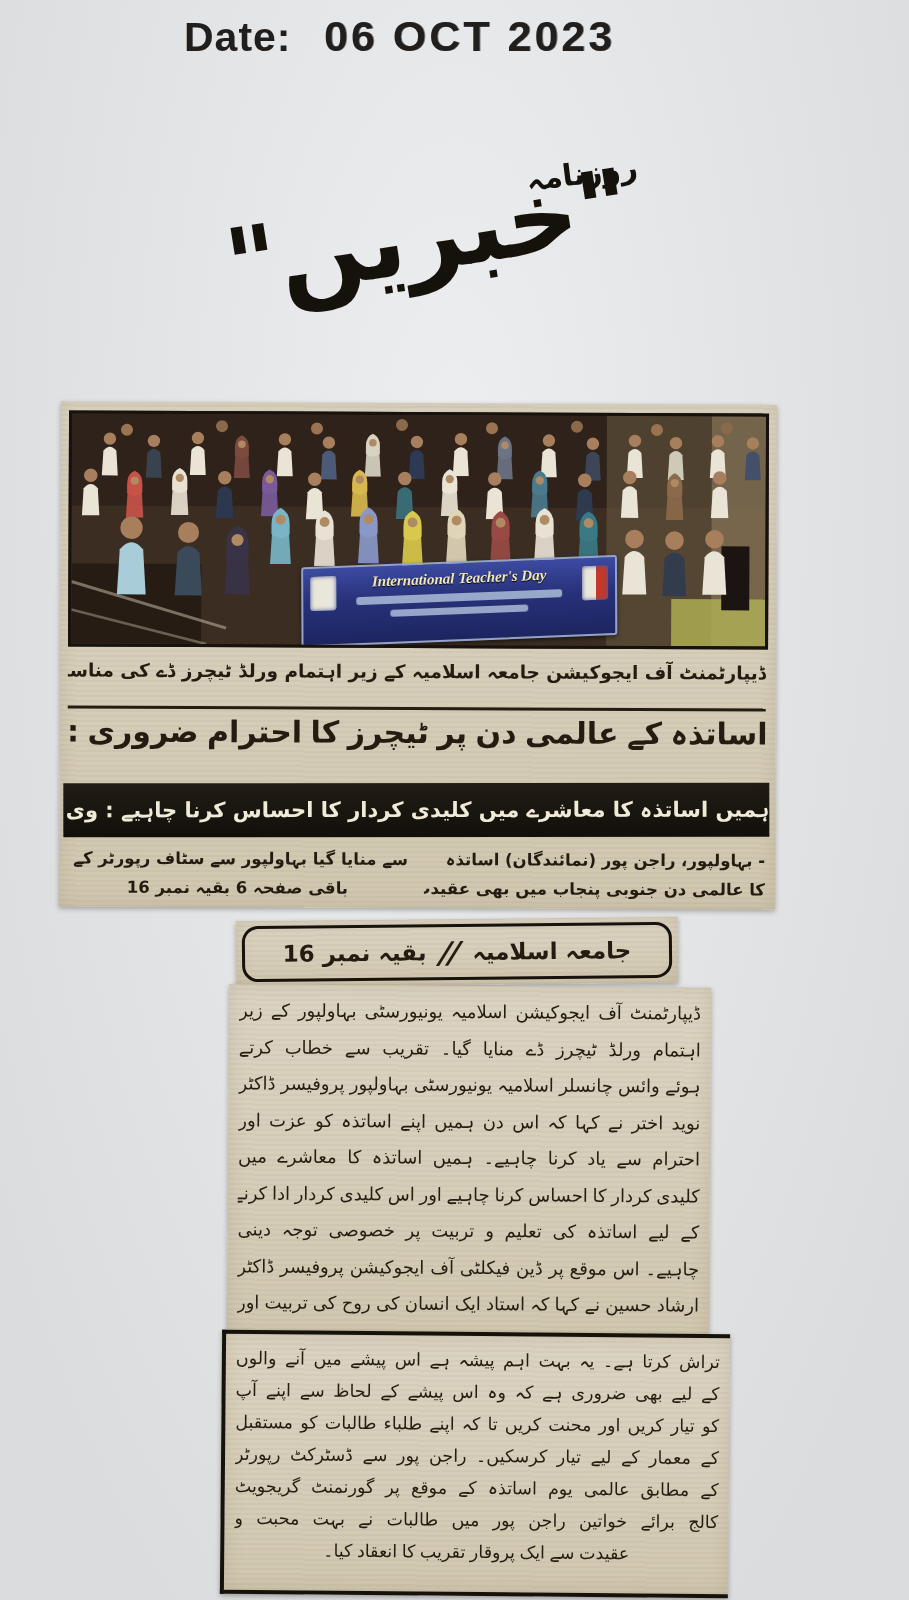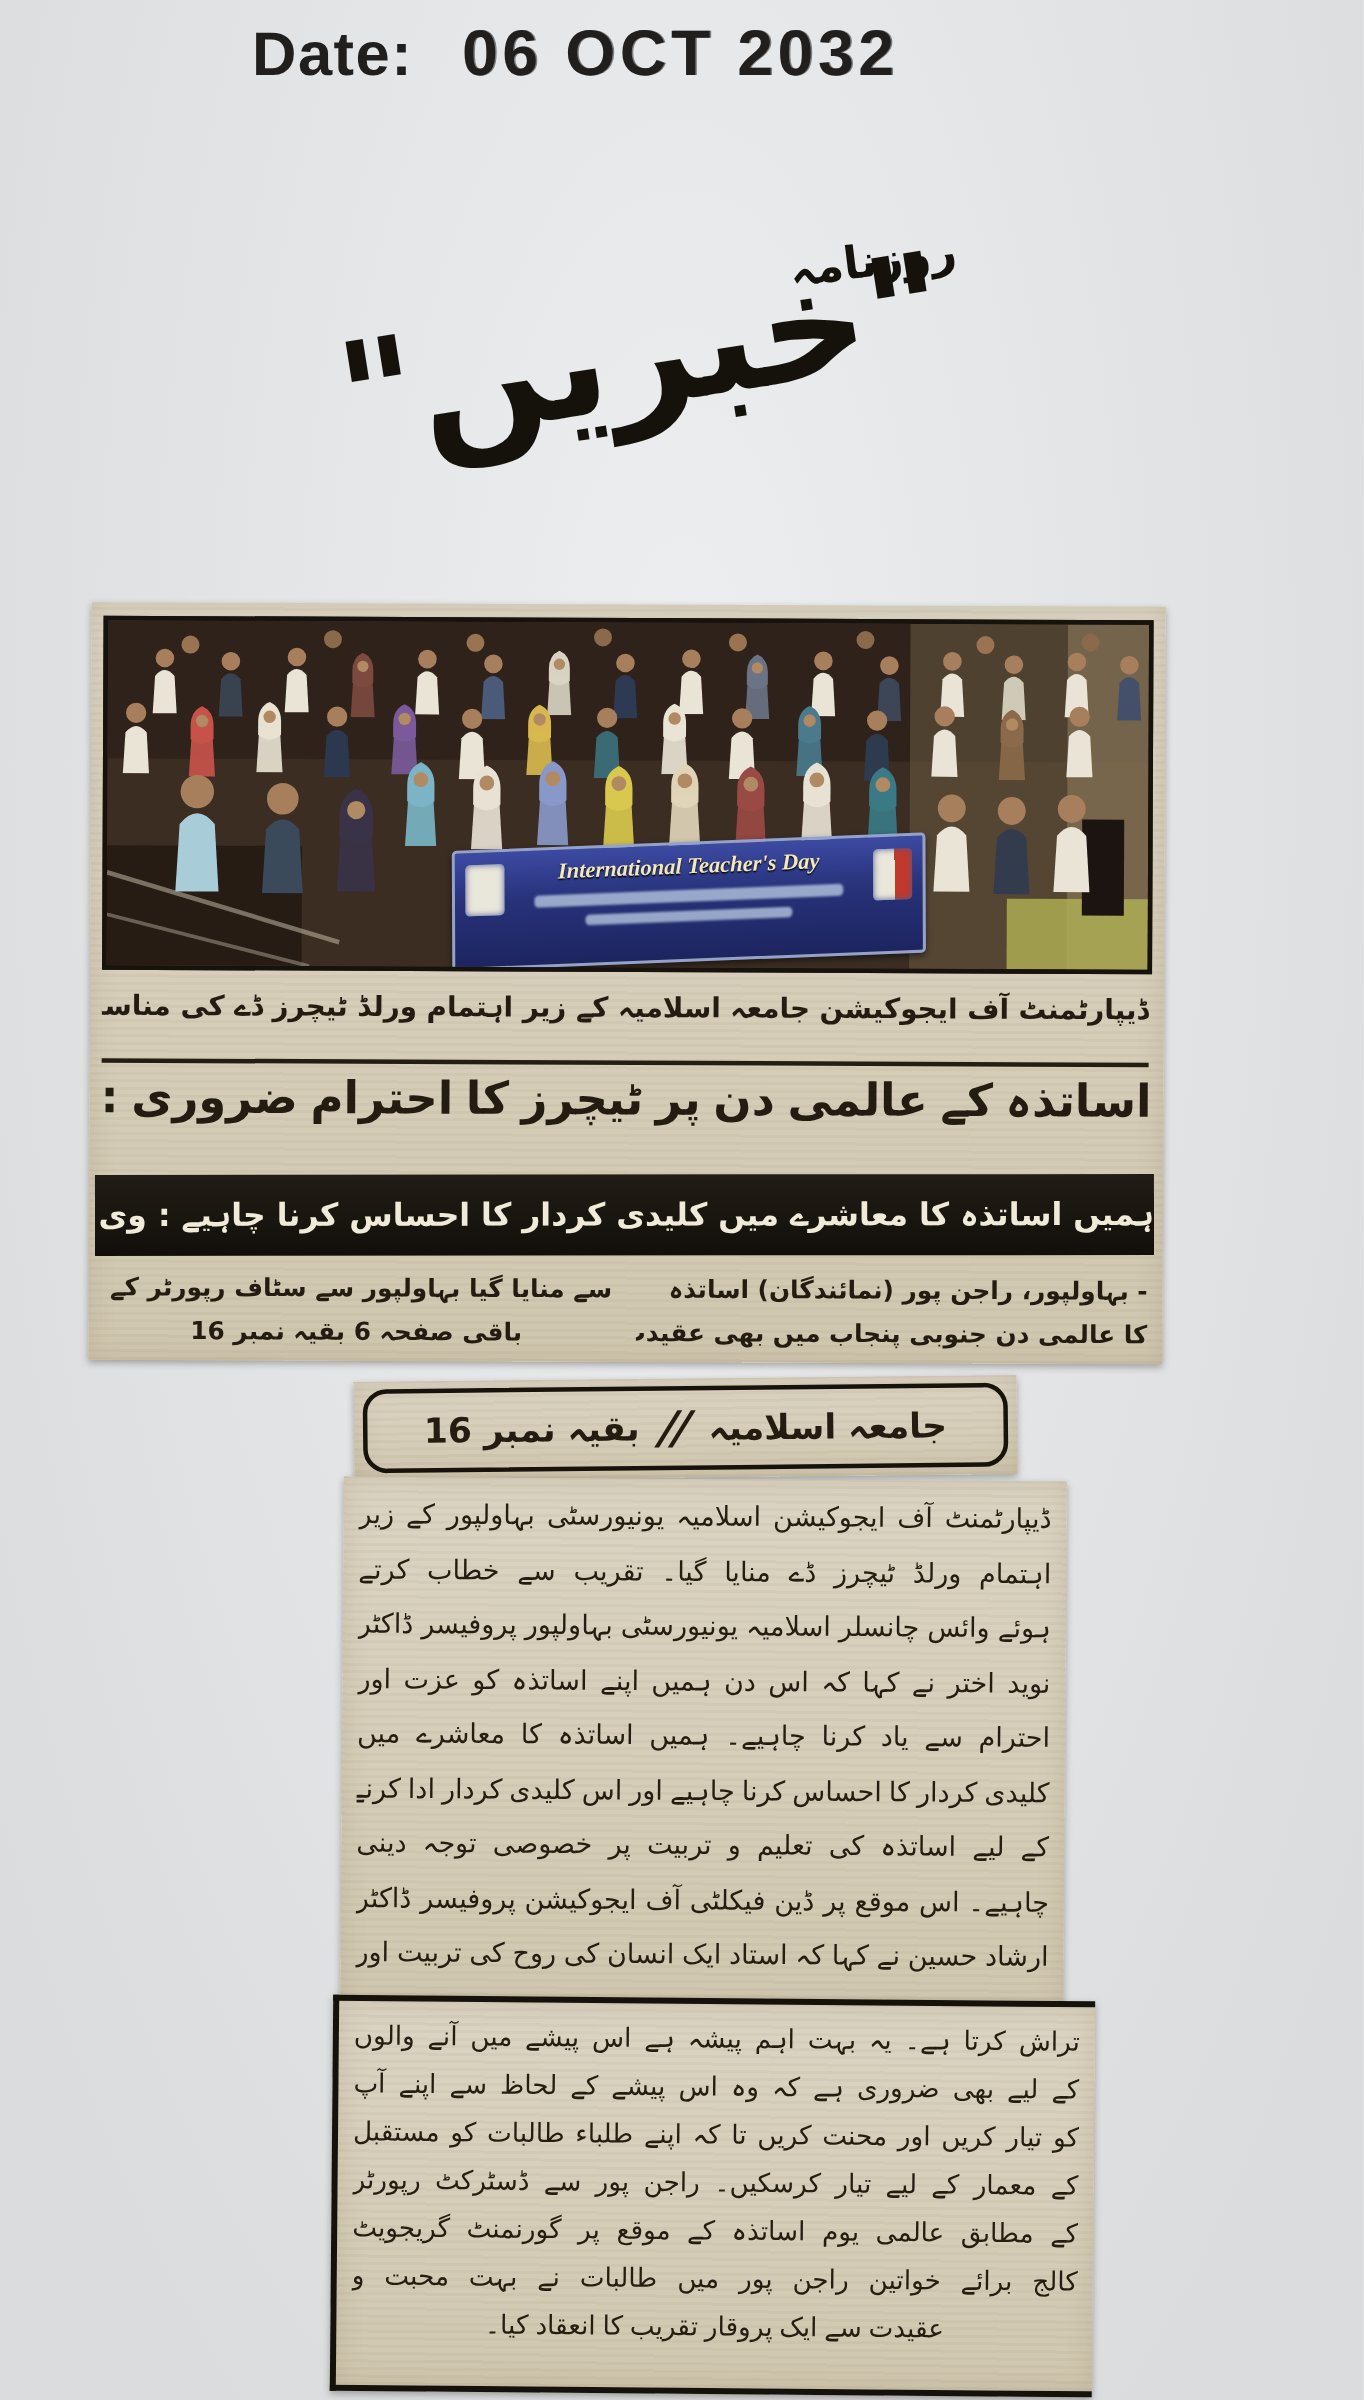--- a/index.html
+++ b/index.html
@@ -7,21 +7,21 @@
        font-family:"DejaVu Sans",sans-serif;}
   #page{position:relative;width:909px;height:1600px;
         background:
           radial-gradient(ellipse at 50% 30%, rgba(255,255,255,.35), rgba(0,0,0,.04) 85%),
           #e3e5e7;}
 
   
   .date-stamp{position:absolute;left:168px;top:12px;white-space:nowrap;
     font-family:"Liberation Sans",sans-serif;font-weight:bold;color:#211f1d;
     filter:blur(.4px);}
-  .date-stamp .lbl{font-size:41px;letter-spacing:1px;}
+  .date-stamp .lbl{font-size:41px;letter-spacing:1px;margin-left:16px;}
   .date-stamp .val{font-size:43px;letter-spacing:3px;margin-left:28px;
     text-shadow:1px 0 0 rgba(20,20,20,.5);}
 
   
   .masthead{position:absolute;left:150px;top:138px;width:560px;height:235px;color:#15110b;}
   .masthead .daily{position:absolute;right:72px;top:18px;font-size:30px;font-weight:bold;
     transform:rotate(-7deg);direction:rtl;}
   .masthead .title{position:absolute;left:18px;top:28px;width:520px;font-size:100px;
     font-weight:bold;direction:rtl;text-align:center;transform:rotate(-9deg);
     letter-spacing:-2px;line-height:1.4;}
@@ -89,21 +89,21 @@
   #clip4 .uline{line-height:32px;font-size:17.5px;}
   .uline.center-last{text-align-last:center;}
 </style>
 </head>
 <body>
 
 <div id="page">
 
   <div class="date-stamp">
     <span class="lbl">Date:</span>
-    <span class="val">06 OCT 2032</span>
+    <span class="val">06 OCT 2023</span>
   </div>
 
   <div class="masthead">
     <div class="daily">روزنامہ</div>
     <div class="title">"خبریں"</div>
   </div>
 
   <div id="clip1" class="clip">
     <div class="photo">
       <svg viewBox="0 0 694 230" preserveAspectRatio="none">

